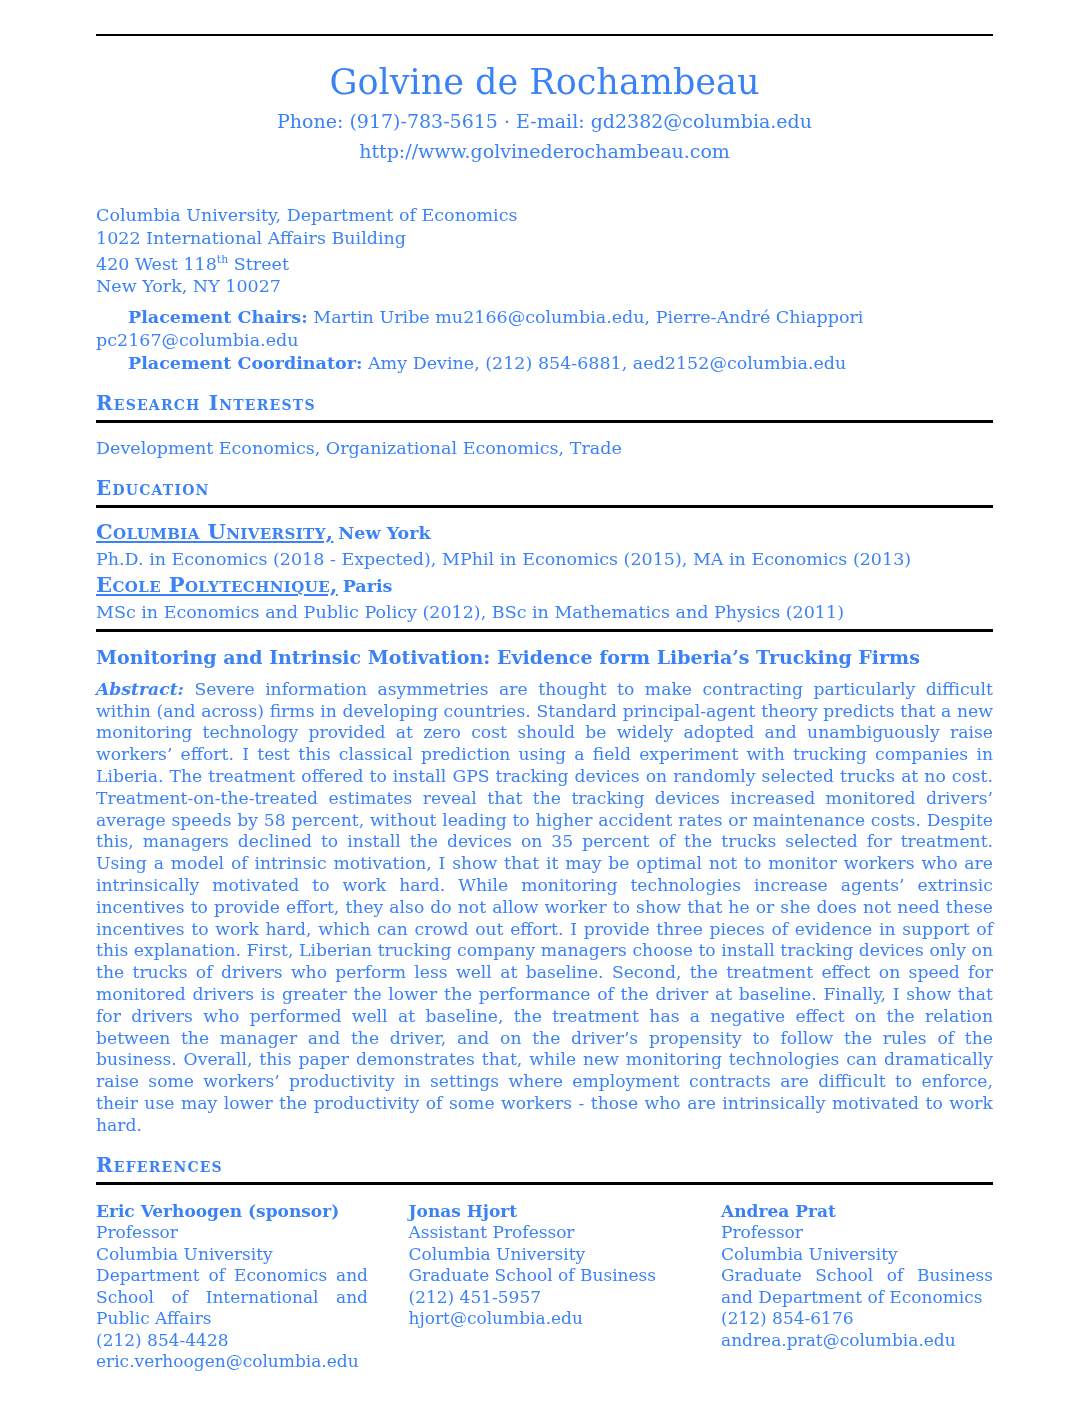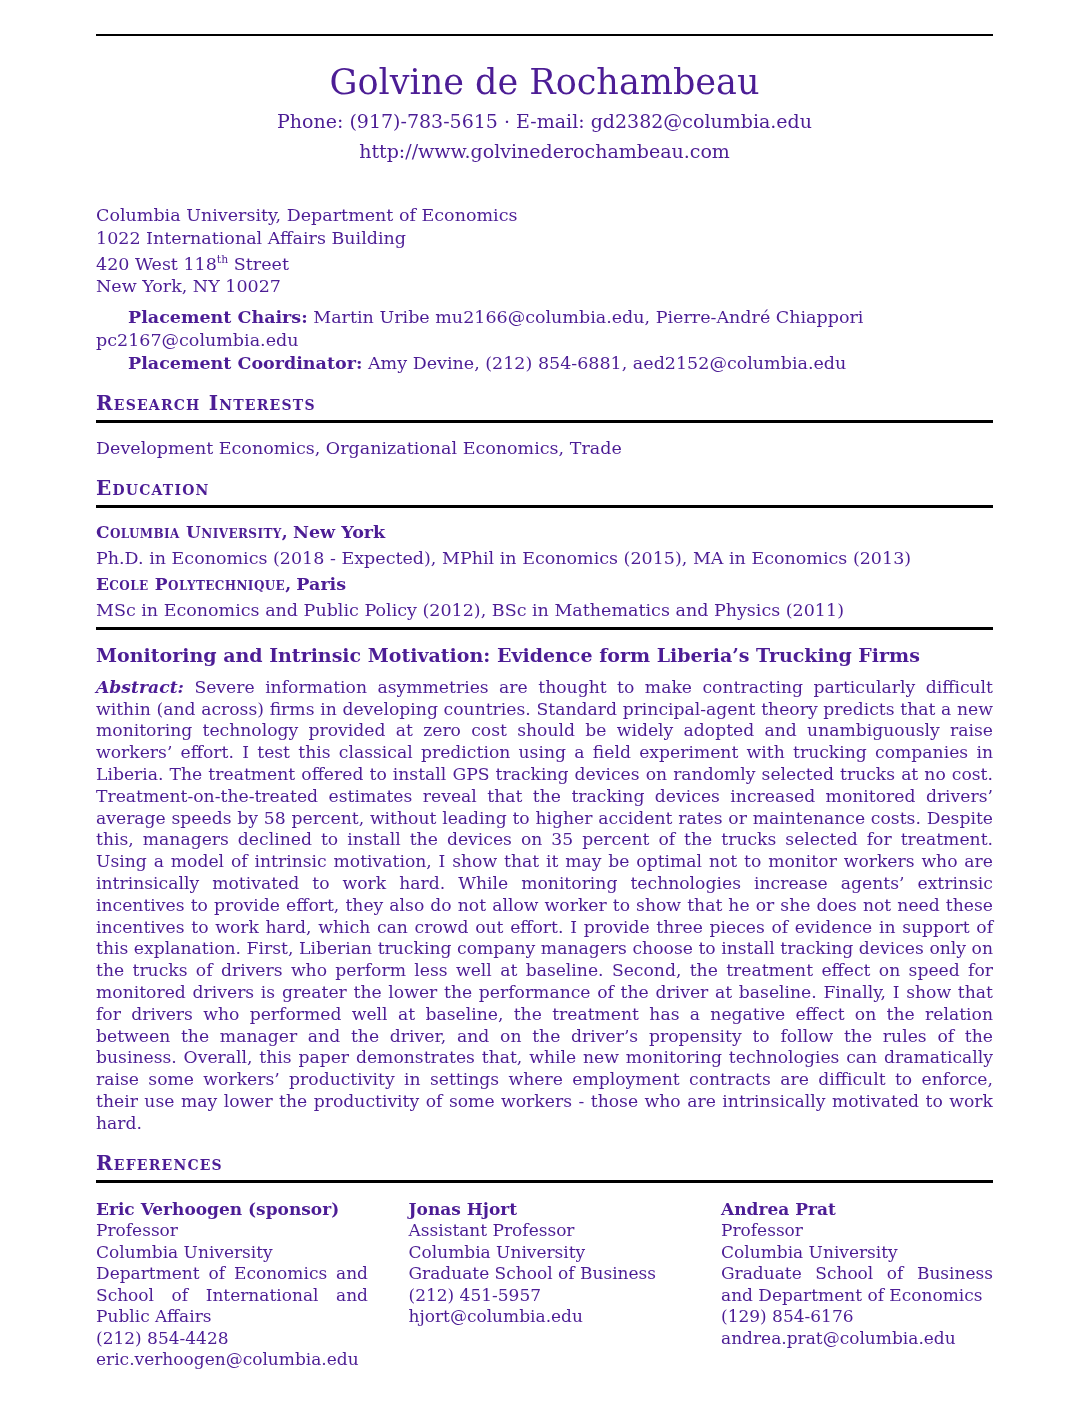--- a/index.html
+++ b/index.html
@@ -1,21 +1,21 @@
 <!DOCTYPE html>
 <html><head>
 <meta charset="utf-8">
 <style>
   html, body { margin: 0; padding: 0; background: #ffffff; }
   .page {
     position: relative;
     width: 1088px;
     height: 1408px;
     background: #ffffff;
-    color: #4c1d95;
+    color: #3b82f6;
     font-family: "DejaVu Serif", "Liberation Serif", serif;
     overflow: hidden;
   }
   .top-rule {
     position: absolute;
     top: 34px;
     left: 96px;
     width: 897px;
     border: none;
     border-top: 2px solid #000;
@@ -81,22 +81,23 @@
   }
   
   .edu-block {
     margin-top: 11px;
     font-size: 17.5px;
   }
   .edu-line { line-height: 26px; }
   .edu-inst {
     font-weight: 700;
     font-variant: small-caps;
-    font-size: 17px;
+    font-size: 21px;
     letter-spacing: 0.4px;
+    text-decoration: underline;
   }
   .edu-loc { font-weight: 700; margin-left: 0.28em; }
   
   .paper-title {
     margin-top: 13px;
     font-weight: 700;
     font-size: 19px;
     line-height: 25px;
   }
   .abstract {
@@ -180,19 +181,19 @@
         <div class="ref-dept">Graduate School of Business</div>
         <div>(212) 451-5957</div>
         <div>hjort@columbia.edu</div>
       </div>
 
       <div class="ref-col">
         <div class="ref-name">Andrea Prat</div>
         <div>Professor</div>
         <div>Columbia University</div>
         <div class="ref-dept">Graduate School of Business and Department of Economics</div>
-        <div>(129) 854-6176</div>
+        <div>(212) 854-6176</div>
         <div>andrea.prat@columbia.edu</div>
       </div>
 
     </div>
   </div>
 </div>
 
 </body></html>

